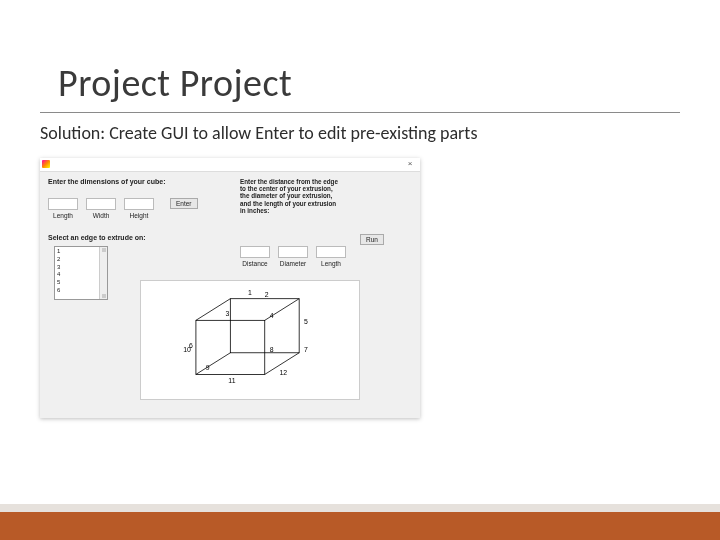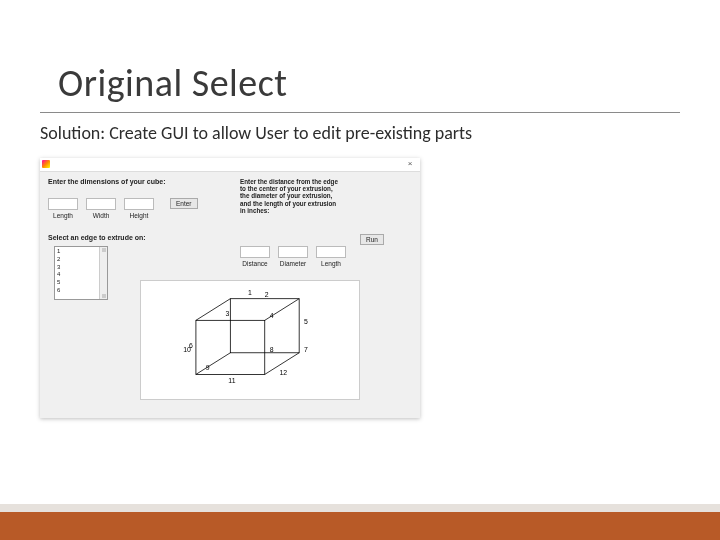--- a/index.html
+++ b/index.html
@@ -196,23 +196,23 @@
     left: 0;
     bottom: 28px;
     width: 720px;
     height: 8px;
     background: #e6e1dc;
   }
 </style>
 </head>
 <body>
 
-<div class="title">Original Select</div>
+<div class="title">Project Project</div>
 <div class="title-rule"></div>
-<div class="subtitle">Solution: Create GUI to allow User to edit pre-existing parts</div>
+<div class="subtitle">Solution: Create GUI to allow Enter to edit pre-existing parts</div>
 
 <div class="gui-window">
   <div class="gui-titlebar">
     <div class="gui-icon"></div>
     <div class="gui-close">×</div>
   </div>
   <div class="gui-body">
 
     <div class="instr-left">Enter the dimensions of your cube:</div>
     <div class="instr-right">Enter the distance from the edge to the center of your extrusion, the diameter of your extrusion, and the length of your extrusion in inches:</div>

